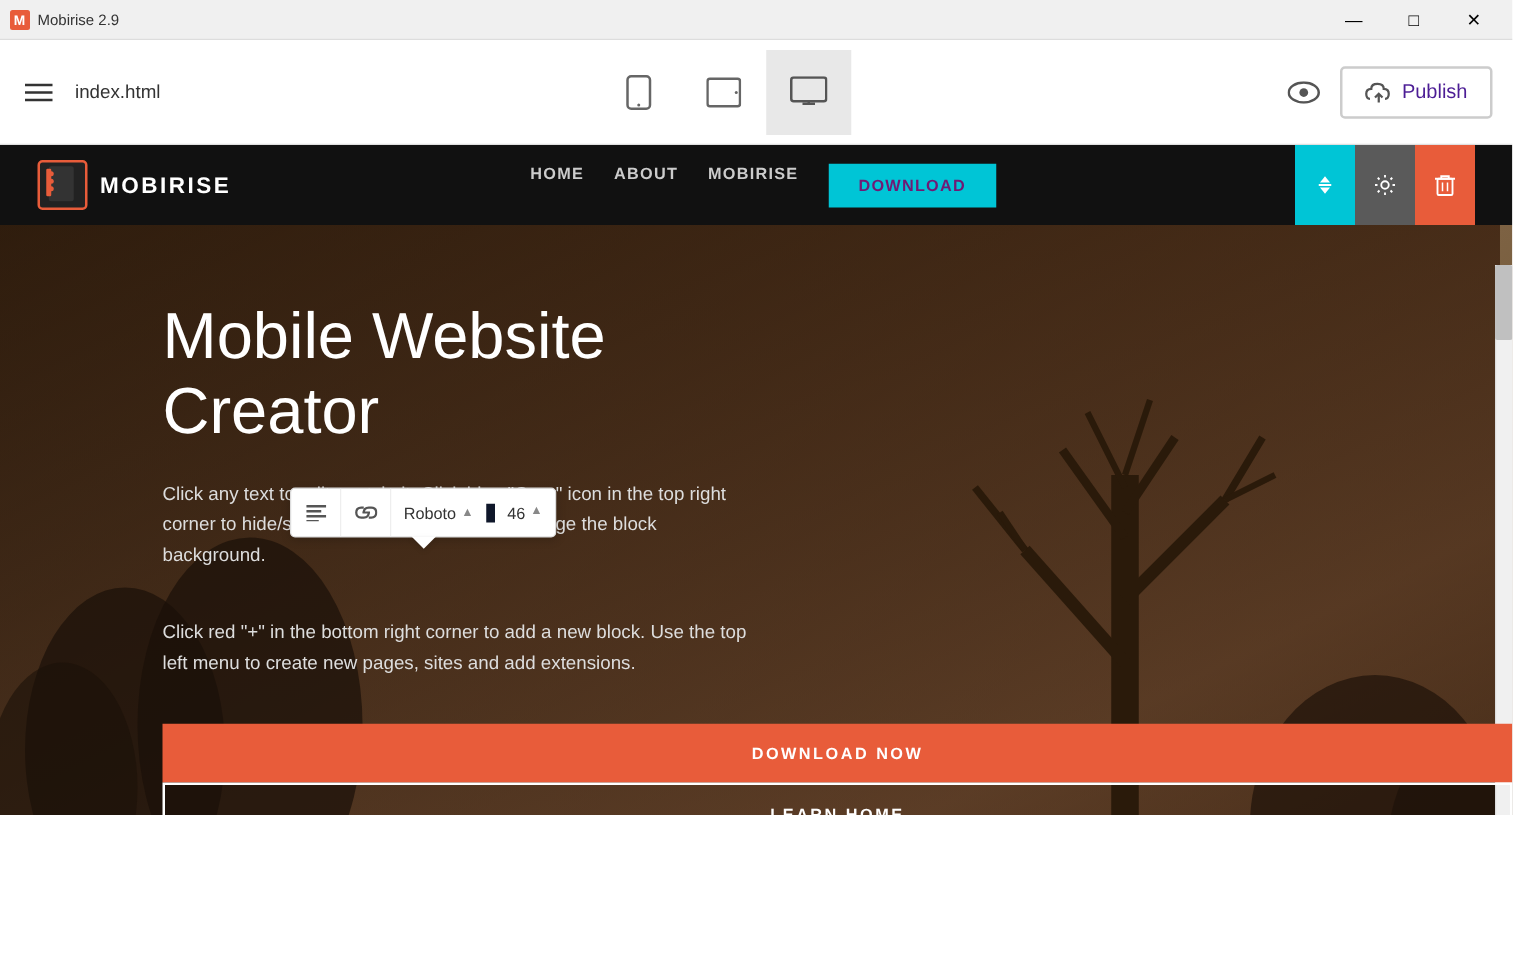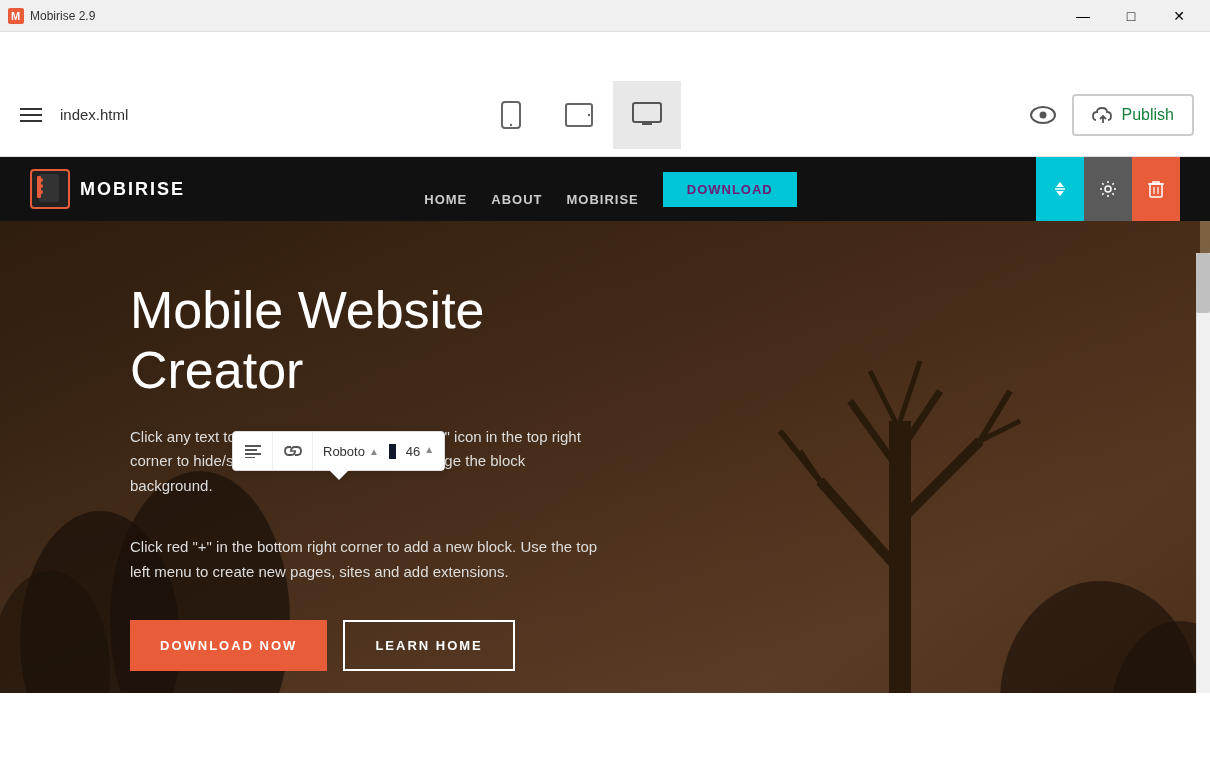--- a/index.html
+++ b/index.html
@@ -23,21 +23,20 @@
 
     
     .app-toolbar {
       height: 84px;
       background: #fff;
       border-bottom: 1px solid #e0e0e0;
       display: flex;
       align-items: center;
       justify-content: space-between;
       padding: 0 16px;
-      margin-top: 41px;
     }
     .toolbar-left { display: flex; align-items: center; gap: 14px; }
     .hamburger-btn { background: none; border: none; cursor: pointer; display: flex; flex-direction: column; gap: 4px; padding: 4px; }
     .hamburger-line { width: 22px; height: 2px; background: #333; }
     .file-title { font-size: 15px; color: #333; }
 
     .toolbar-center { display: flex; align-items: center; gap: 0; }
     .view-btn {
       width: 68px; height: 68px;
       border: none; background: transparent;
@@ -45,21 +44,21 @@
       display: flex; align-items: center; justify-content: center;
       font-size: 22px; color: #555;
     }
     .view-btn.active { background: #e8e8e8; }
 
     .toolbar-right { display: flex; align-items: center; gap: 16px; }
     .preview-btn { background: none; border: none; cursor: pointer; font-size: 22px; color: #555; display: flex; align-items: center; }
     .publish-btn {
       background: none; border: 2px solid #ccc; border-radius: 4px;
       cursor: pointer; display: flex; gap: 8px;
-      padding: 10px 18px; font-size: 16px; color: #15803d;
+      padding: 10px 18px; font-size: 16px; color: #4c1d95;
     }
 
     
     .preview-frame {
       width: 1210px;
       height: 536px;
       position: relative;
       overflow: hidden;
     }
 
@@ -77,21 +76,21 @@
     .site-logo { display: flex; align-items: center; gap: 10px; }
     .logo-icon {
       width: 40px; height: 40px;
       background: #222;
       border: 2px solid #e85c3a;
       border-radius: 4px;
       display: flex; align-items: center; justify-content: center;
       font-size: 18px; color: #fff; font-weight: bold;
     }
     .logo-text { color: #fff; font-size: 18px; font-weight: 700; letter-spacing: 2px; }
-    .nav-links { display: flex; gap: 24px; align-items: flex-end; }
+    .nav-links { display: flex; gap: 24px; }
     .nav-link { color: #ccc; text-decoration: none; font-size: 13px; font-weight: 600; letter-spacing: 1px; cursor: pointer; }
     .nav-download {
       background: #00c5d6; color: #701a75;
       padding: 10px 24px; font-size: 13px; font-weight: 700;
       letter-spacing: 1px; border: none; cursor: pointer;
     }
     
     .nav-actions { display: flex; gap: 0; }
     .nav-action-btn {
       width: 48px; height: 64px;
@@ -124,21 +123,21 @@
       font-size: 52px; font-weight: 400;
       color: #fff; line-height: 1.15;
       margin-bottom: 24px;
       max-width: 520px;
     }
     .hero-desc {
       color: #ddd; font-size: 15px; line-height: 1.65;
       max-width: 480px;
       margin-bottom: 36px;
     }
-    .hero-buttons { display: flex; gap: 16px; margin-bottom: 32px; }
+    .hero-buttons { display: flex; margin-bottom: 32px; flex-direction: column; }
     .btn-download-now {
       background: #e85c3a; color: #fff;
       padding: 16px 30px; font-size: 13px; font-weight: 700;
       letter-spacing: 2px; border: none; cursor: pointer;
     }
     .btn-learn-more {
       background: transparent; color: #fff;
       padding: 16px 30px; font-size: 13px; font-weight: 700;
       letter-spacing: 2px; border: 2px solid #fff; cursor: pointer;
     }

